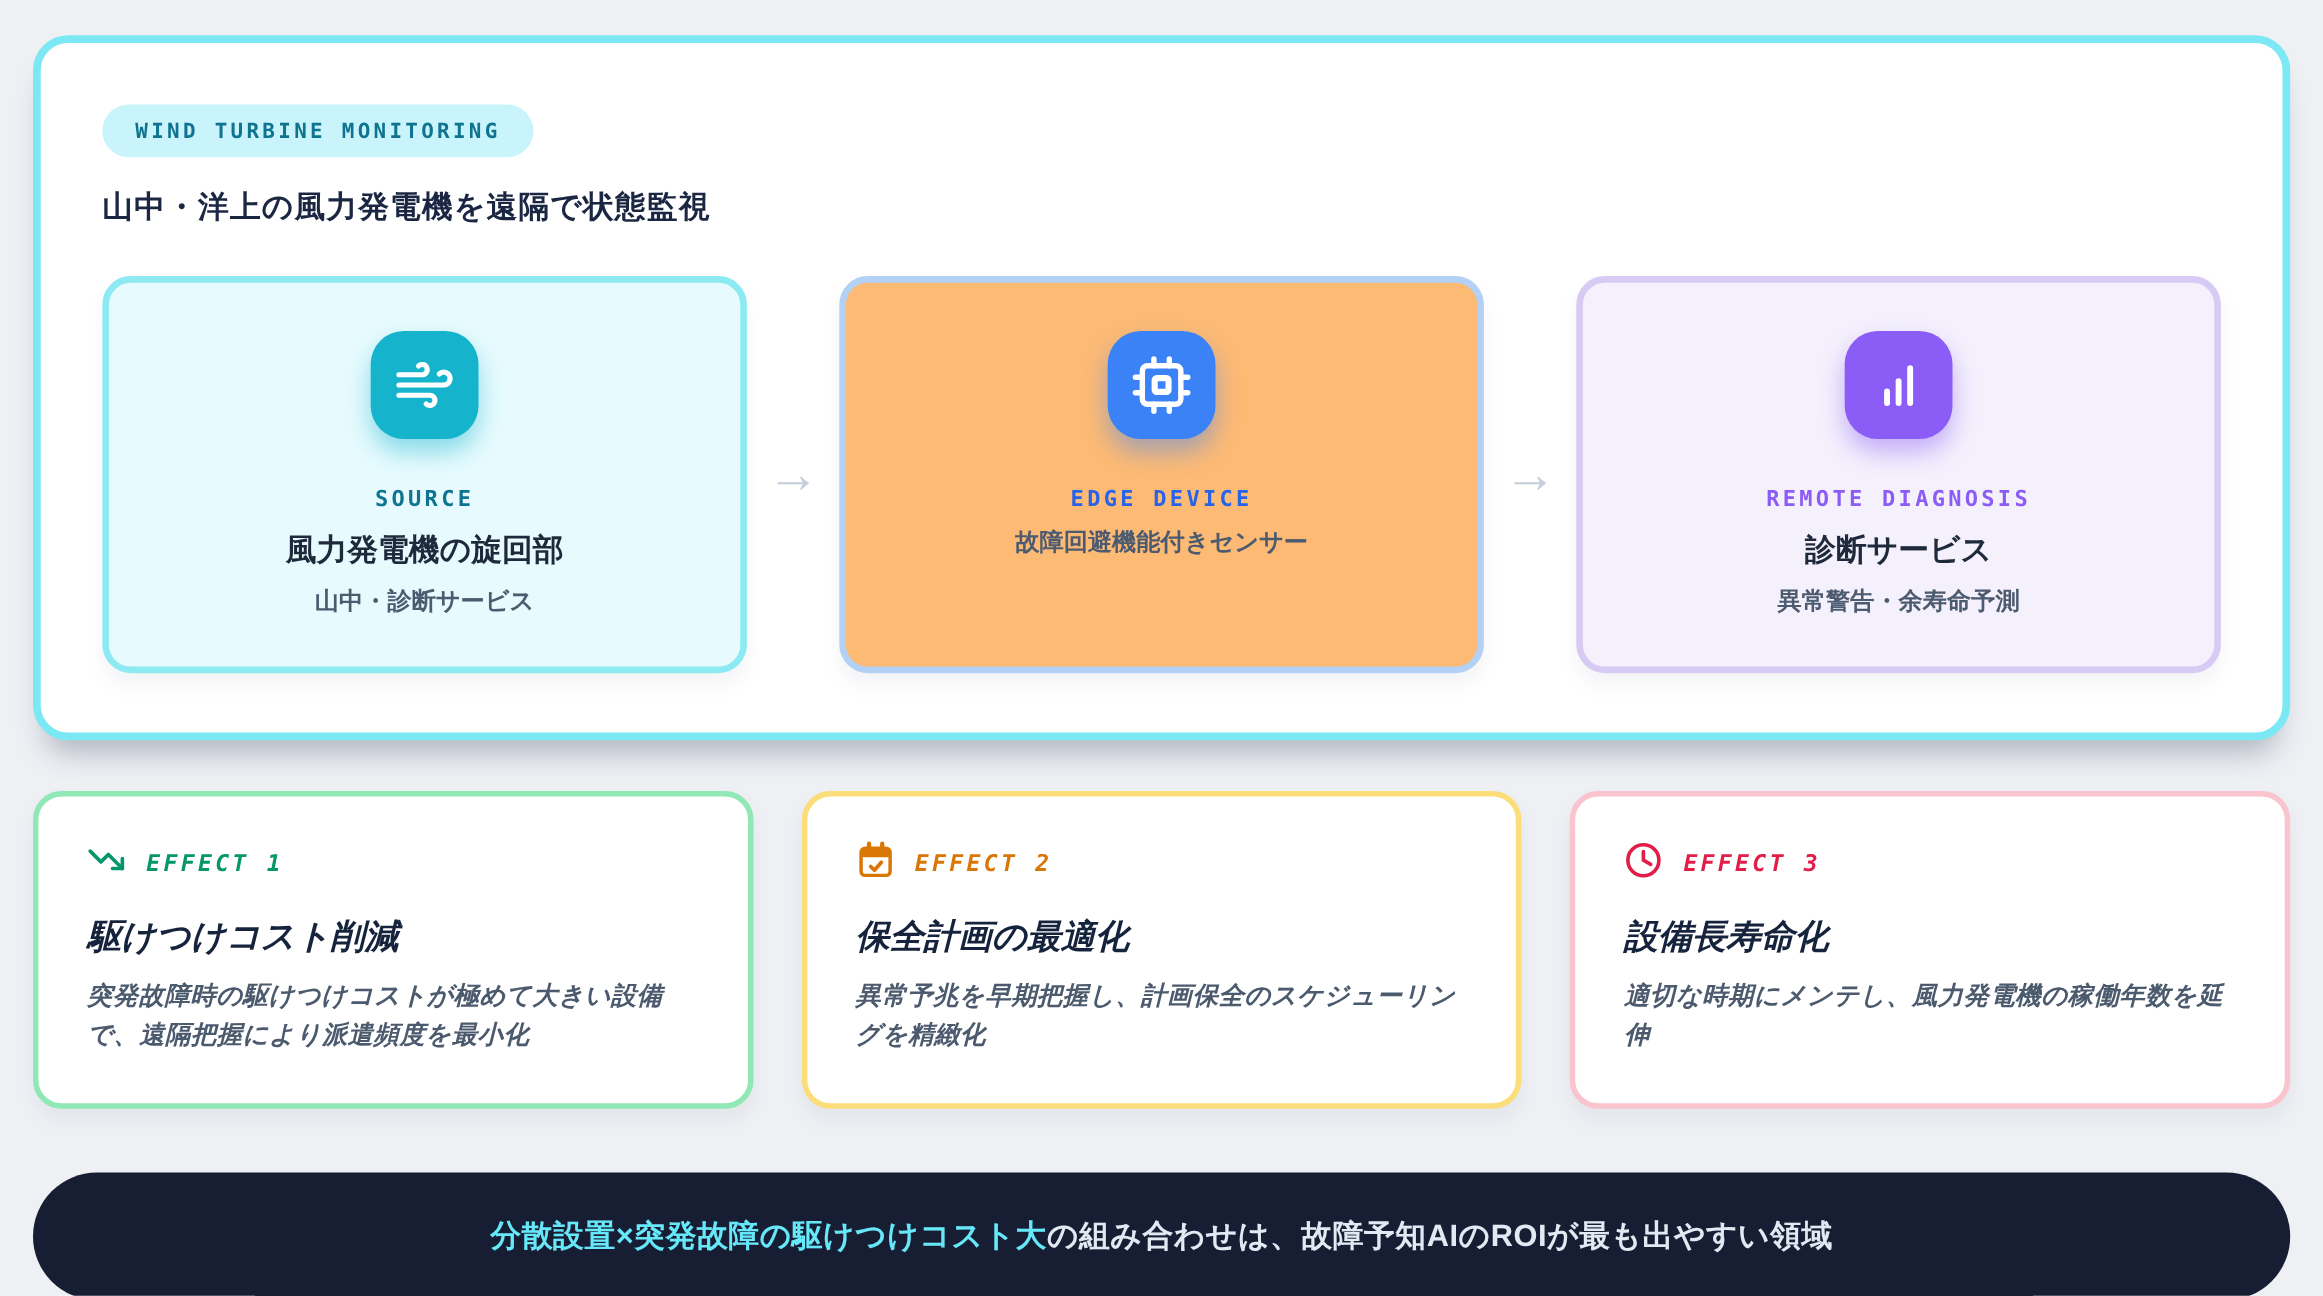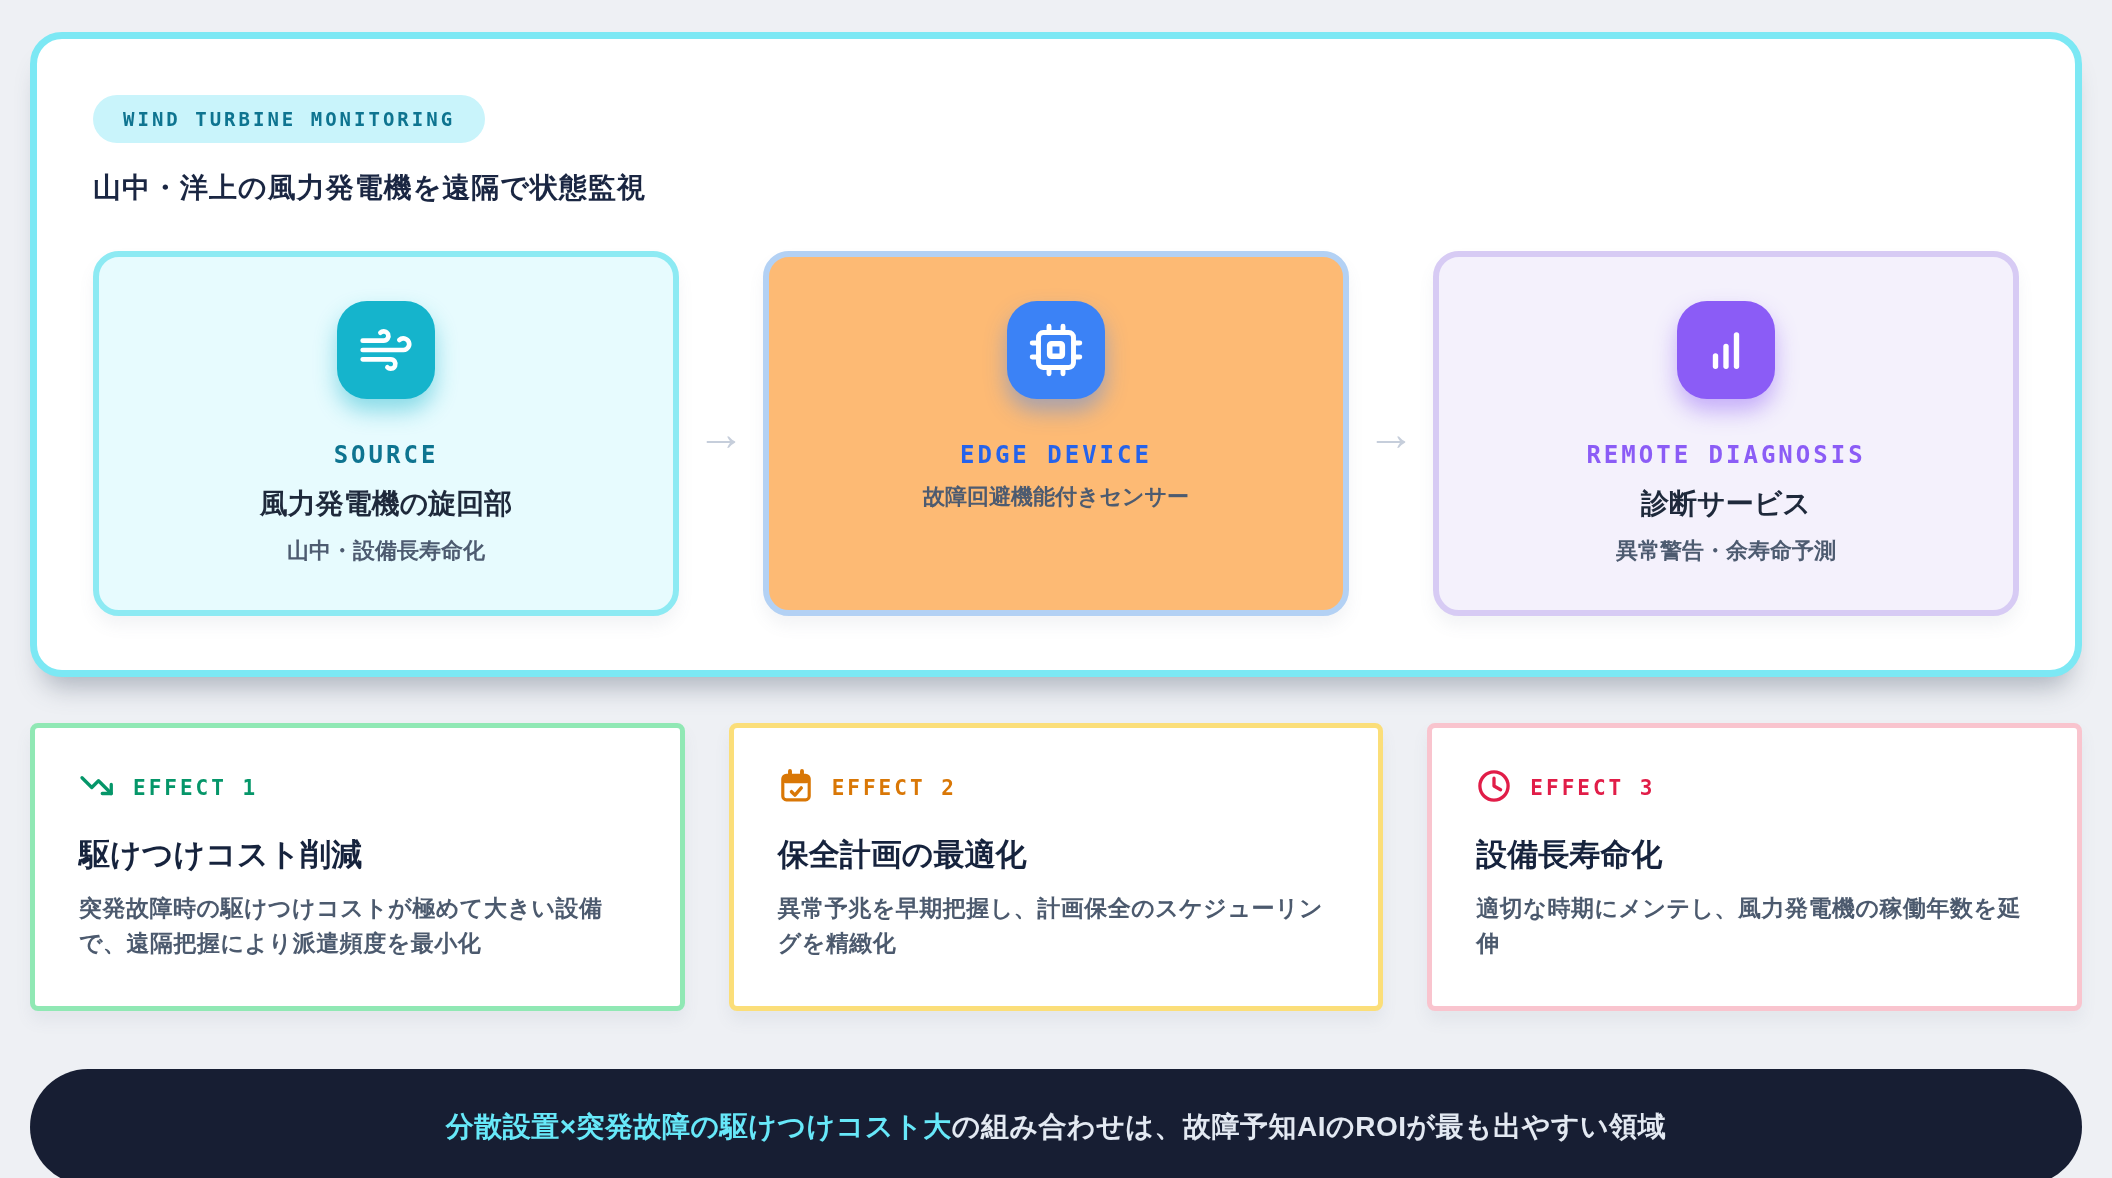--- a/index.html
+++ b/index.html
@@ -59,44 +59,45 @@
     display: flex; align-items: center; justify-content: center;
   }
   .icon-box svg { width: 56px; height: 56px; }
   .icon-teal   { background: #15b4cc; box-shadow: 0 12px 22px rgba(21, 180, 204, 0.45); }
   .icon-blue   { background: #3b82f6; box-shadow: 0 12px 22px rgba(59, 130, 246, 0.45); }
   .icon-purple { background: #8b5cf6; box-shadow: 0 12px 22px rgba(139, 92, 246, 0.45); }
   .step-label {
     margin-top: 42px;
     font-family: "DejaVu Sans Mono", "Liberation Mono", monospace;
     font-weight: bold;
-    font-size: 24px;
+    font-size: 20px;
     letter-spacing: 3px;
   }
   .label-teal   { color: #0e7490; }
   .label-blue   { color: #2563eb; }
   .label-purple { color: #8b5cf6; }
   .step-title { margin-top: 16px; font-size: 28px; font-weight: 800; color: #1e293b; }
   .step-sub   { margin-top: 13px; font-size: 22px; font-weight: bold; color: #4d5b70; }
   .flow-arrow {
     flex: 0 0 84px;
     display: flex; align-items: center; justify-content: center;
     color: #c6cedb;
     font-size: 48px;
     font-weight: bold;
   }
 
   
   .effects-row { margin-top: 46px; display: flex; gap: 44px; }
   .effect-card {
     flex: 1 1 0;
     background: #ffffff;
-    border-radius: 8px;
+    border-radius: 26px;
     padding: 40px 44px 46px 44px;
     box-shadow: 0 10px 16px rgba(100, 116, 139, 0.08);
+    font-style: italic;
   }
   .effect-1 { border: 5px solid #90e8b4; }
   .effect-2 { border: 5px solid #fbde79; }
   .effect-3 { border: 5px solid #f9c4ce; }
   .effect-head { display: flex; align-items: center; gap: 18px; }
   .effect-head svg { width: 36px; height: 36px; }
   .effect-label {
     font-family: "DejaVu Sans Mono", "Liberation Mono", monospace;
     font-weight: bold;
     font-size: 21px;
@@ -143,21 +144,21 @@
       <div class="step-card step-source">
         <div class="icon-box icon-teal">
           <svg viewBox="0 0 24 24" fill="none" stroke="#ffffff" stroke-width="2" stroke-linecap="round" stroke-linejoin="round">
             <path d="M17.7 7.7a2.5 2.5 0 1 1 1.8 4.3H2"></path>
             <path d="M9.6 4.6A2 2 0 1 1 11 8H2"></path>
             <path d="M12.6 19.4A2 2 0 1 0 14 16H2"></path>
           </svg>
         </div>
         <div class="step-label label-teal">SOURCE</div>
         <div class="step-title">風力発電機の旋回部</div>
-        <div class="step-sub">山中・設備長寿命化</div>
+        <div class="step-sub">山中・診断サービス</div>
       </div>
 
       <div class="flow-arrow">→</div>
 
       <div class="step-card step-edge">
         <div class="icon-box icon-blue">
           <svg viewBox="0 0 24 24" fill="none" stroke="#ffffff" stroke-width="2.1" stroke-linecap="round" stroke-linejoin="round">
             <rect x="4.5" y="4.5" width="15" height="15" rx="2"></rect>
             <rect x="9.3" y="9.3" width="5.4" height="5.4" rx="0.8" stroke-width="2.4"></rect>
             <path d="M9 1.8v2.7M15 1.8v2.7M9 19.5v2.7M15 19.5v2.7M1.8 9h2.7M1.8 15h2.7M19.5 9h2.7M19.5 15h2.7"></path>

